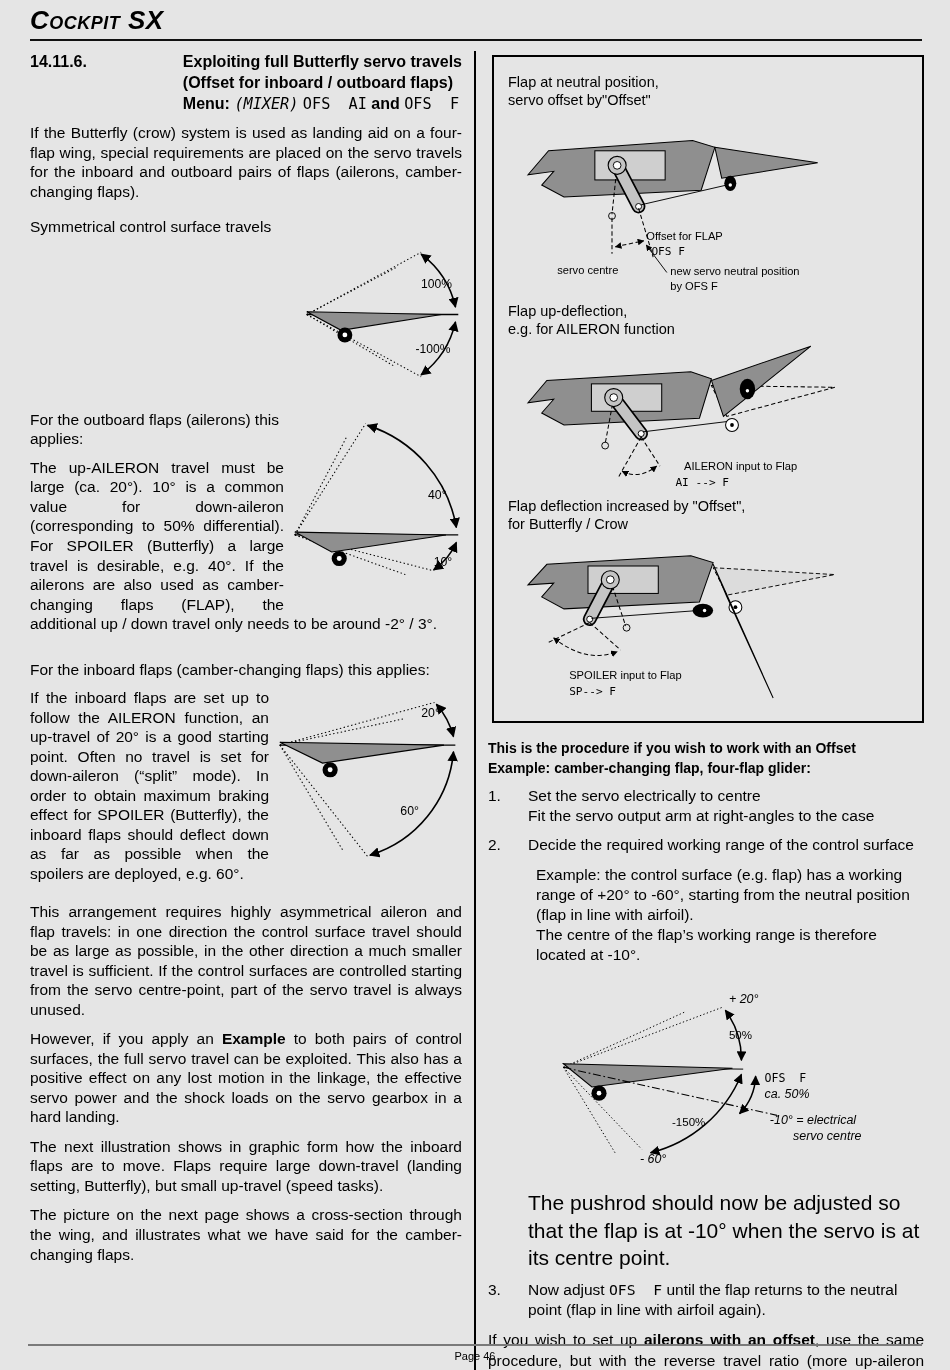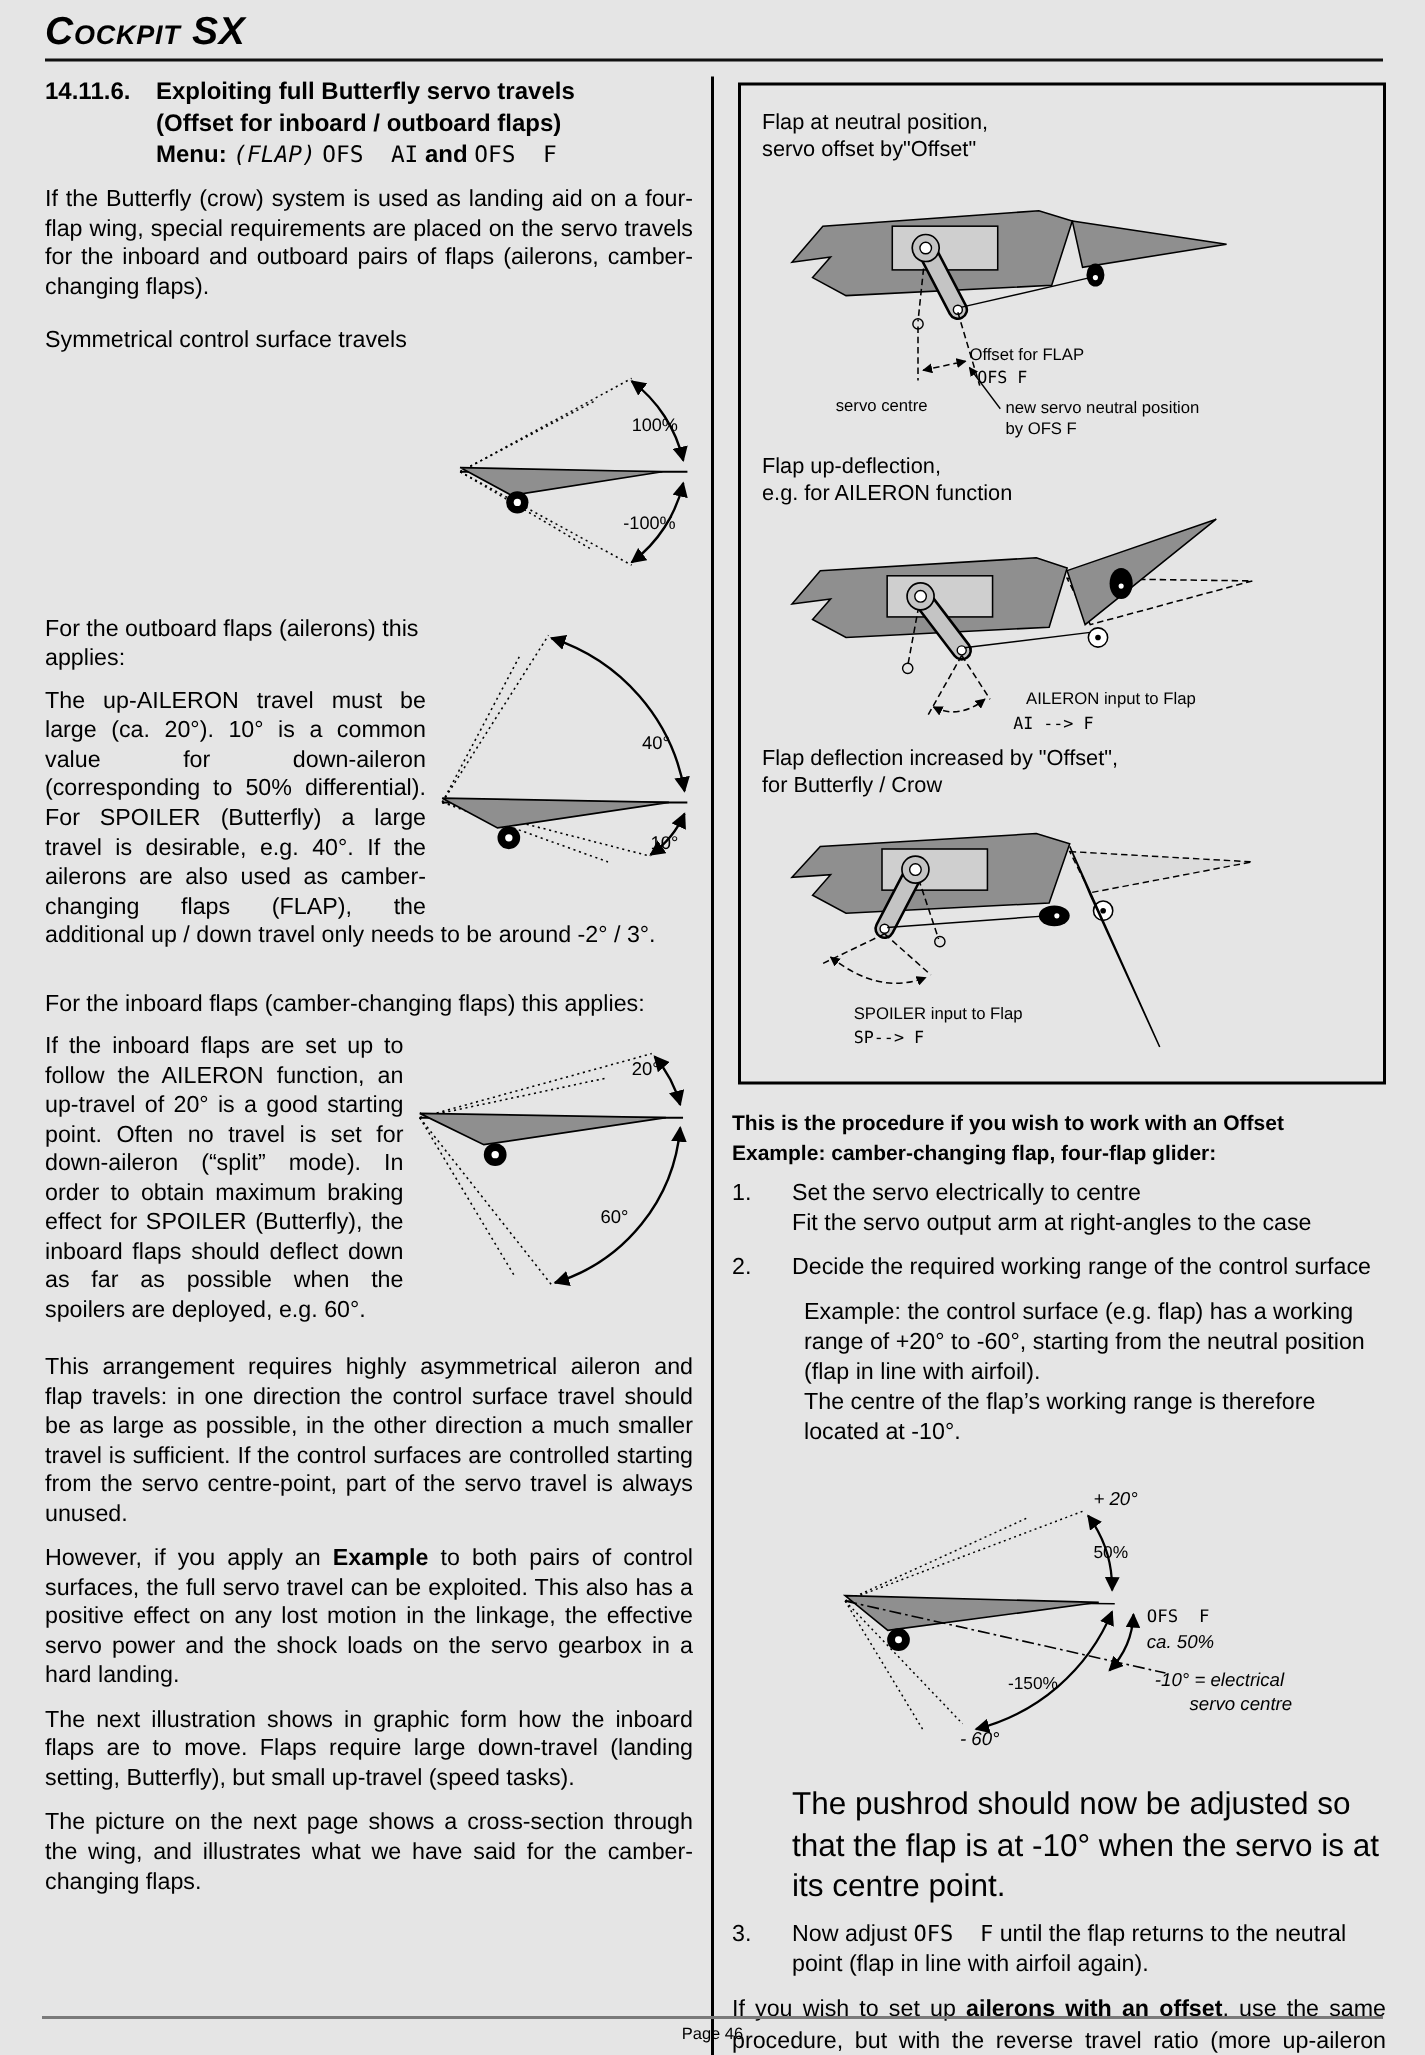--- a/index.html
+++ b/index.html
@@ -7,21 +7,21 @@
         font-family:"Liberation Sans",sans-serif;overflow:hidden;}
   .header{padding:5px 28px 0 30px;}
   .logo{font-size:26px;font-weight:bold;font-style:italic;font-variant:small-caps;
         letter-spacing:.5px;}
   .header-rule{border:0;border-top:2.6px solid #111;margin:3px 0 0 0;}
   .columns{display:flex;align-items:stretch;padding:0 26px 0 30px;margin-top:10px;}
   .col-left{width:432px;flex:none;}
   .divider{width:2px;background:#000;margin:0 12px 40px 12px;flex:none;}
   .col-right{flex:1;min-width:0;}
   .cf::after{content:"";display:block;clear:both;}
-  .sec-head{display:flex;font-weight:bold;font-size:16px;line-height:1.32;}
+  .sec-head{display:flex;font-weight:bold;font-size:16px;line-height:1.32;justify-content:space-between;}
   .sec-num{width:74px;flex:none;}
   .body-text{font-size:15.5px;line-height:1.26;text-align:justify;margin:9px 0 10px;}
   .subhead{font-weight:normal;font-size:15.5px;line-height:1.26;margin:16px 0 0;}
   .fig-right{float:right;margin:2px 0 4px 8px;}
   .lcd{font-family:"DejaVu Sans Mono","Liberation Mono",monospace;font-weight:normal;
        white-space:pre;font-size:.95em;}
   .lcd-it{font-style:italic;}
   .example-box{border:2px solid #000;padding:10px 12px 8px 14px;margin:4px 0 16px 4px;}
   .box-title{font-size:17px;font-weight:bold;margin:0;}
   .box-caption{font-size:14.5px;line-height:1.25;white-space:pre-line;margin:6px 0 2px;}
@@ -62,21 +62,21 @@
 
   <div class="columns">
 
     <div class="col-left">
 
       <div class="sec-head">
         <span class="sec-num">14.11.6.</span>
         <span>
           <span>Exploiting full Butterfly servo travels</span><br>
           <span>(Offset for inboard / outboard flaps)</span><br>
-          <span>Menu: </span><span class="lcd lcd-it">(FLAP)</span><span> </span><span class="lcd">OFS  AI</span><span> and </span><span class="lcd">OFS  F</span>
+          <span>Menu: </span><span class="lcd lcd-it">(MIXER)</span><span> </span><span class="lcd">OFS  AI</span><span> and </span><span class="lcd">OFS  F</span>
         </span>
       </div>
 
       <p class="body-text">If the Butterfly (crow) system is used as landing aid on a four-flap wing, special requirements are placed on the servo travels for the inboard and outboard pairs of flaps (ailerons, camber-changing flaps).</p>
 
       <p class="subhead">Symmetrical control surface travels</p>
       <div class="cf">
         <svg class="fig-right" width="158" height="151" viewBox="0 0 170 162">
           <defs>
             <marker id="arw" viewBox="0 0 10 10" refX="9" refY="5" markerWidth="6.5" markerHeight="6.5" orient="auto-start-reverse">

